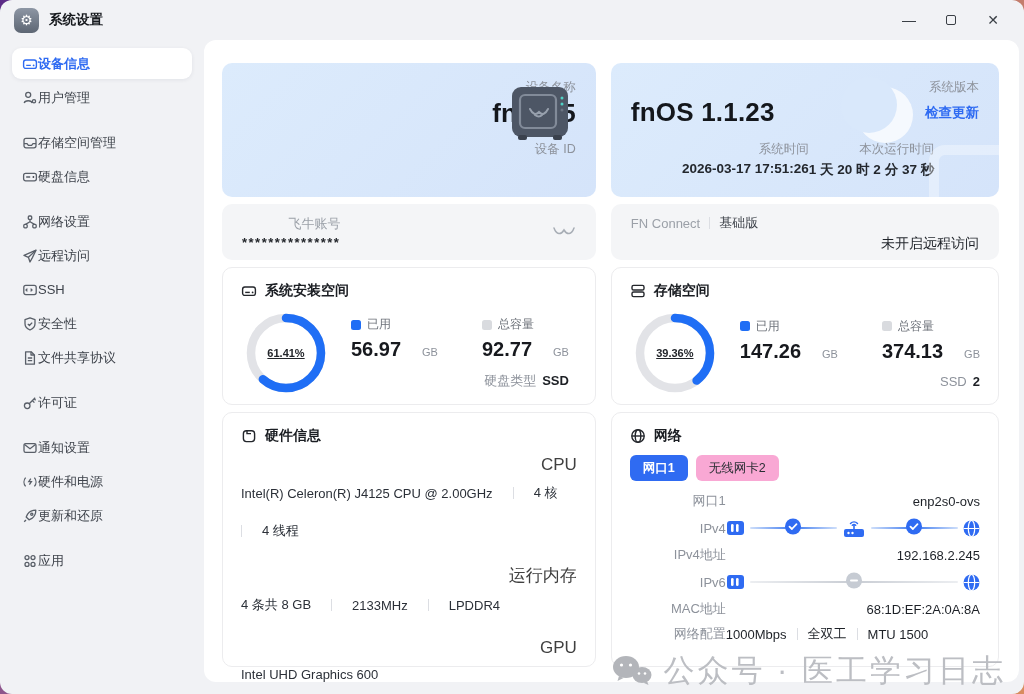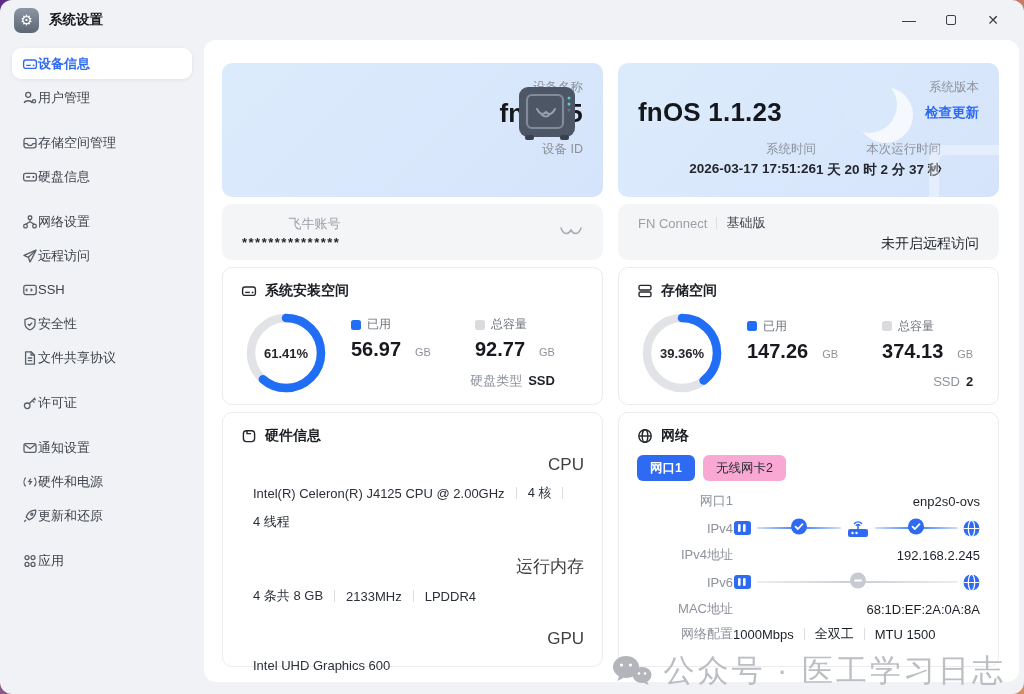--- a/index.html
+++ b/index.html
@@ -65,36 +65,36 @@
   .conn-val { font-size:14px; color:#1f2329; }
   .vsep { width:1px; height:12px; background:#dcdee3; display:inline-block; }
 
   
   .ctitle { display:flex; align-items:center; gap:8px; font-size:14px; font-weight:700; color:#1b1e23; margin-bottom:10px; }
   .ctitle svg { stroke:#23262b; }
   .st-body { display:flex; align-items:center; }
   .donut-wrap { position:relative; width:86px; height:86px; margin:0 22px 0 2px; flex:none; }
   .donut-track { fill:none; stroke:#e2e3e7; stroke-width:8.5; }
   .donut-val { fill:none; stroke:#1f6ef5; stroke-width:8.5; stroke-linecap:round; transform:rotate(-90deg); transform-origin:center; }
-  .donut-pct { position:absolute; inset:0; display:flex; align-items:center; justify-content:center; font-size:13px; font-weight:700; color:#23262b; }
+  .donut-pct { position:absolute; inset:0; display:flex; align-items:center; justify-content:center; font-size:11px; font-weight:700; color:#23262b;text-decoration:underline; }
   .legend { display:flex; gap:44px; }
   .leg-label { display:flex; align-items:center; gap:6px; font-size:12px; color:#6d727a; margin-bottom:5px; }
   .sq { width:10px; height:10px; border-radius:2.5px; display:inline-block; }
   .sq.used { background:#1f6ef5; }
   .sq.total { background:#d9dbdf; }
   .leg-num { font-size:20px; font-weight:700; color:#17191e; }
-  .leg-unit { font-size:11px; font-weight:400; color:#8d929b; margin-left:14px; }
+  .leg-unit { font-size:11px; font-weight:400; color:#8d929b; margin-left:21px; }
   .st-note { margin-top:11px; font-size:13px; }
   .st-note .nl { color:#8d929b; margin-right:6px; }
   .st-note .nv { color:#1d2025; font-weight:600; }
 
   
   .hw-sec { margin-top:11px; }
   .hw-label { font-size:17px; font-weight:400; color:#404040; margin-bottom:9px; }
-  .hw-val { font-size:13px; color:#2b3038; display:flex; align-items:center; gap:11px; flex-wrap:wrap;margin-left:12px; }
+  .hw-val { font-size:13px; color:#2b3038; display:flex; align-items:center; gap:20px; flex-wrap:wrap; }
 
   
   .tabs { display:flex; gap:8px; margin:2px 0 11px; }
   .tab { height:26px; padding:0 13px; border-radius:6px; font-size:12.5px; display:flex; align-items:center; cursor:pointer; background:#f9a8d4; color:#2a2e34; }
   .tab.active { background:#2f6bf2; color:#fff; font-weight:600; }
   .net-grid { display:grid; grid-template-columns:96px 1fr; row-gap:7px; align-items:center; font-size:13px; }
   .net-grid .nlab { color:#8d929b; }
   .net-grid .nval { color:#1d2127; font-weight:500; }
   .netline { display:flex; align-items:center; width:100%; max-width:272px; height:22px; }
   .seg { flex:1; height:2.5px; border-radius:2px; position:relative; margin:0 5px; }

